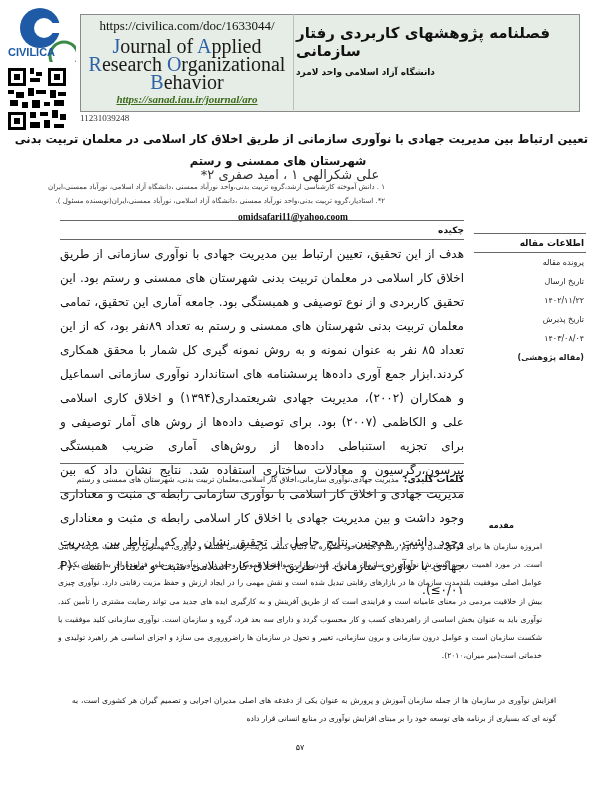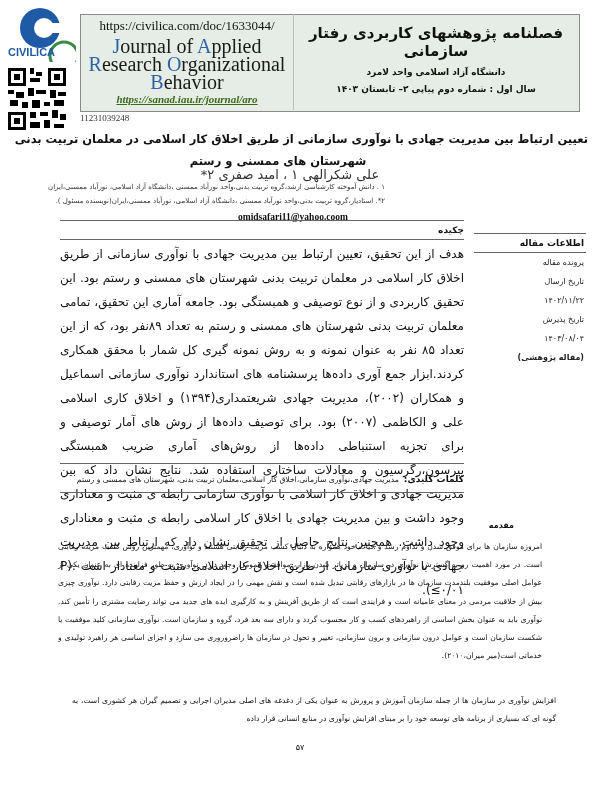--- a/index.html
+++ b/index.html
@@ -4,21 +4,21 @@
 <style>
   html,body{margin:0;padding:0;background:#fff;}
   body{width:600px;height:800px;position:relative;overflow:hidden;font-family:"DejaVu Serif",serif;color:#111;}
   .header-box{position:absolute;left:80px;top:14px;width:498px;height:96px;background:#e6ece6;border:1px solid #8a8a8a;}
   .header-divider{position:absolute;left:293px;top:14px;width:1px;height:96px;background:#b8c0b8;}
   .en-block{position:absolute;left:82px;top:16px;width:210px;text-align:center;}
   .civ-url{font-family:"Liberation Serif",serif;font-size:13px;color:#111;margin-top:2px;}
   .en-title{font-family:"Liberation Serif",serif;font-size:20px;line-height:18px;color:#1a1a1a;margin-top:3px;}
   .en-title .cap{color:#2e63a6;}
   .journal-url{font-family:"Liberation Serif",serif;font-style:italic;font-weight:bold;font-size:11px;color:#3b6b1a;text-decoration:underline;margin-top:2px;}
-  .fa-block{position:absolute;left:296px;top:18px;width:280px;text-align:center;direction:rtl;}
+  .fa-block{position:absolute;left:296px;top:18px;width:280px;text-align:left;direction:rtl;}
   .fa-title{font-family:"DejaVu Sans",sans-serif;font-weight:bold;font-size:15px;margin-top:6px;}
   .fa-sub{font-family:"DejaVu Sans",sans-serif;font-weight:bold;font-size:9px;margin-top:7px;}
   .logo{position:absolute;left:6px;top:4px;width:70px;height:58px;}
   .qr{position:absolute;left:6px;top:66px;width:62px;height:66px;background:#fff;}
   .doc-id{position:absolute;left:80px;top:113px;font-family:"Liberation Serif",serif;font-size:9px;color:#333;}
   .art-title{position:absolute;right:12px;top:128px;width:580px;direction:rtl;text-align:right;font-family:"DejaVu Sans",sans-serif;font-weight:bold;font-size:11.5px;line-height:22px;}
   .art-title .l2{display:block;text-align:center;padding-right:40px;}
   .authors{position:absolute;left:190px;top:167px;width:200px;text-align:center;direction:rtl;font-family:"DejaVu Sans",sans-serif;font-size:13px;color:#333;}
   .aff{position:absolute;right:215px;width:380px;direction:rtl;text-align:right;font-family:"DejaVu Sans",sans-serif;font-size:7px;color:#333;}
   .aff1{top:183px;}
@@ -98,21 +98,20 @@
     <span class="cap">J</span><span>ournal of </span><span class="cap">A</span><span>pplied</span><br>
     <span class="cap">R</span><span>esearch </span><span class="cap">O</span><span>rganizational</span><br>
     <span class="cap">B</span><span>ehavior</span>
   </div>
   <div class="journal-url">https://sanad.iau.ir/journal/aro</div>
 </div>
 
 <div class="fa-block">
   <div class="fa-title">فصلنامه پژوهشهای کاربردی رفتار سازمانی</div>
   <div class="fa-sub">دانشگاه آزاد اسلامی واحد لامرد</div>
-  <div class="fa-sub">سال اول : شماره دوم پیاپی ۲– تابستان ۱۴۰۳</div>
 </div>
 
 <div class="doc-id">11231039248</div>
 
 <div class="art-title">
   <span>تعیین ارتباط بین مدیریت جهادی با نوآوری سازمانی از طریق اخلاق کار اسلامی در معلمان تربیت بدنی</span>
   <span class="l2">شهرستان های ممسنی و رستم</span>
 </div>
 
 <div class="authors">علی شکرالهی ۱ ، امید صفری ۲*</div>

